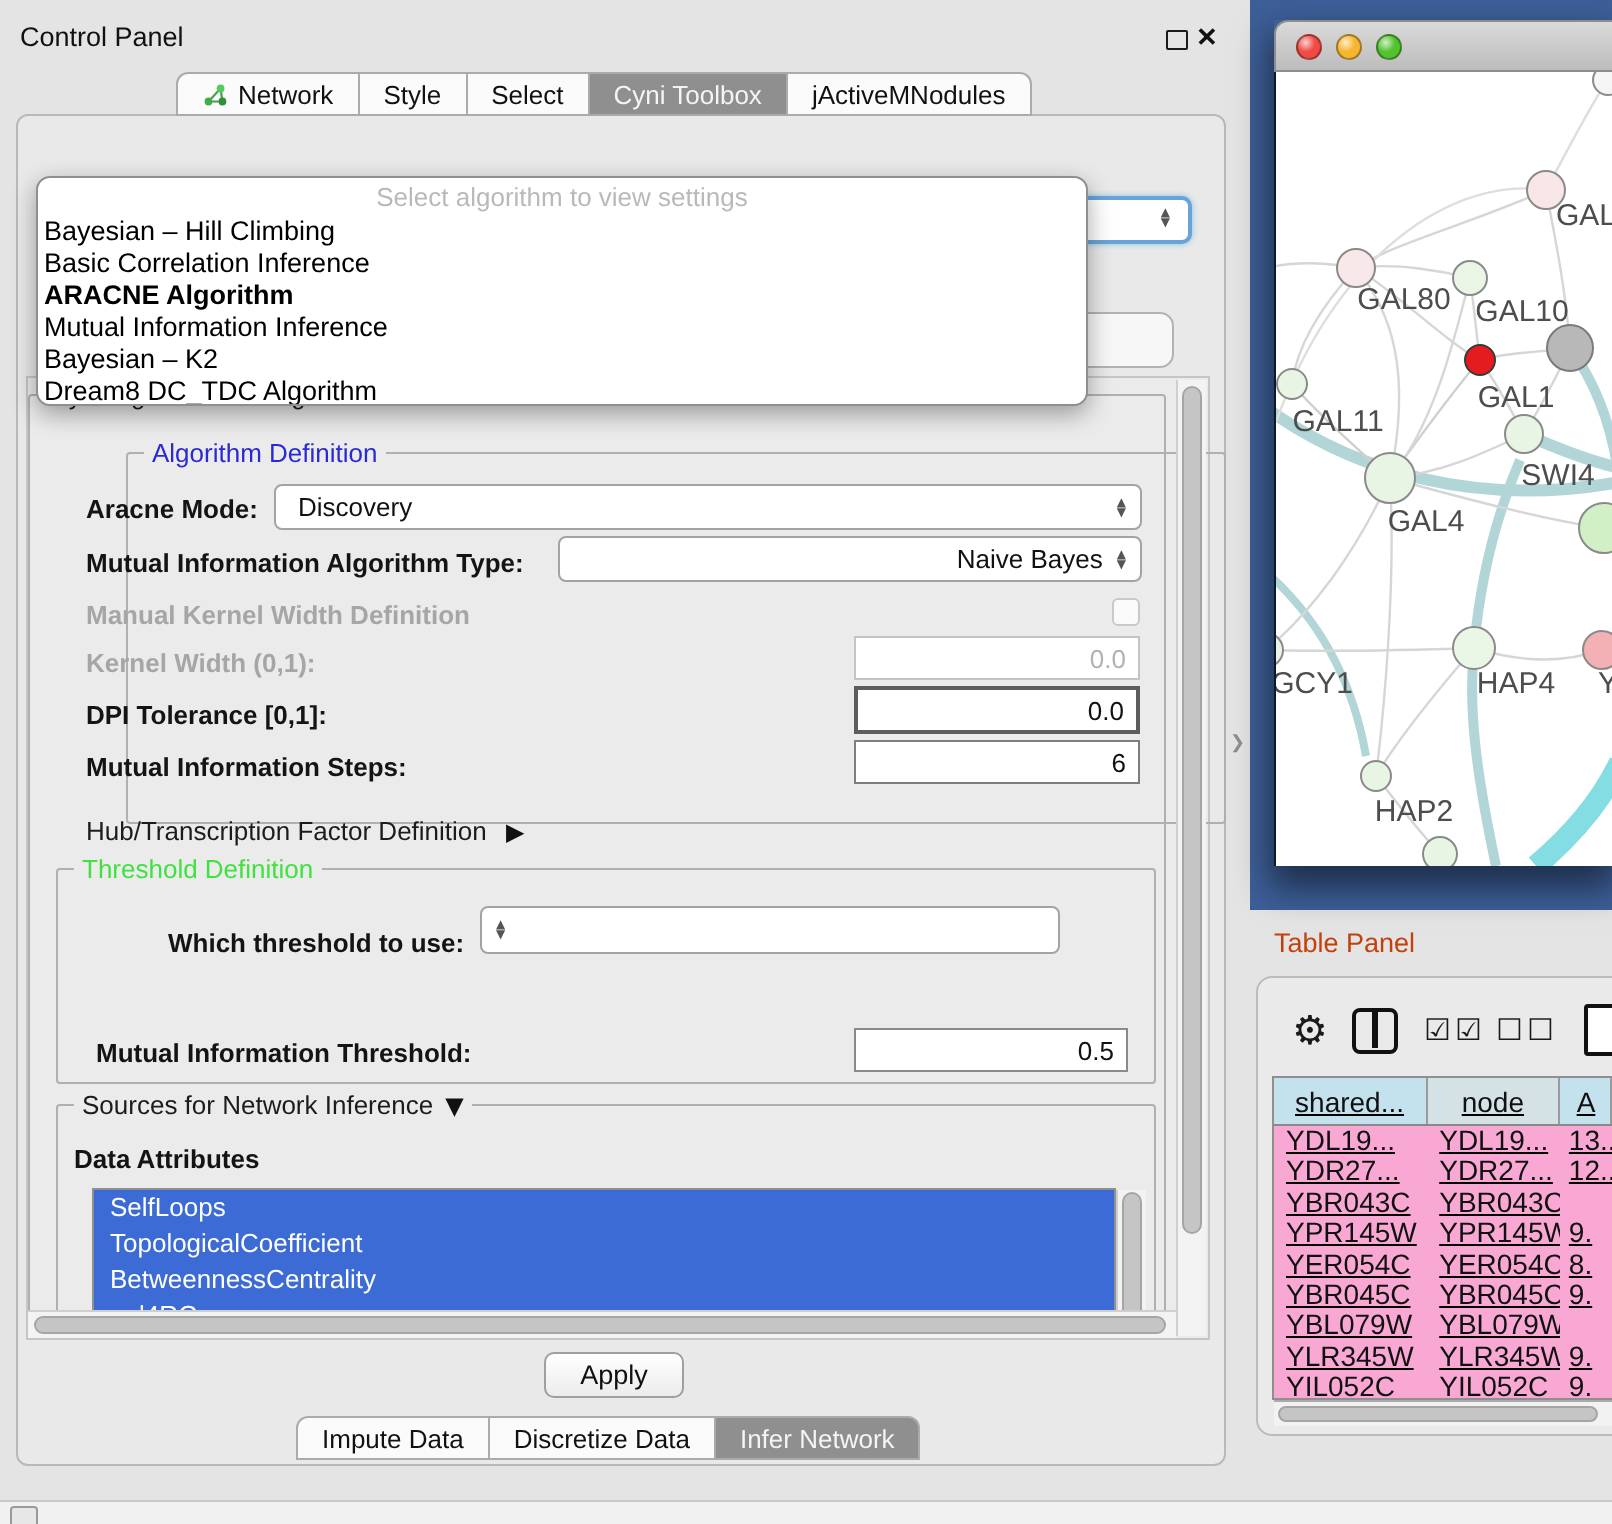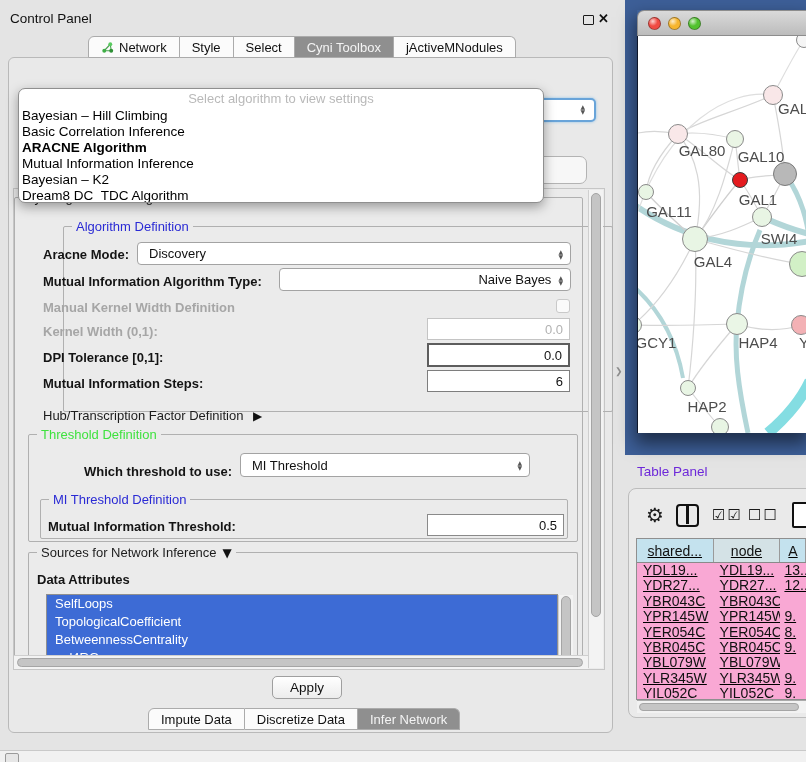--- a/index.html
+++ b/index.html
@@ -81,21 +81,21 @@
   .net-titlebar { position:absolute; left:0; top:0; width:169px; height:26px;
       background:linear-gradient(#dadada,#bcbcbc); border:1px solid #8d8d8d; border-right:none;
       border-radius:7px 0 0 0; display:flex; align-items:center; padding-left:10px; gap:7px; }
   .light { width:13px; height:13px; border-radius:50%; }
   .canvas { position:absolute; left:0; top:26px; width:169px; height:397px; background:#fff;
       border-left:1px solid #0f172a; overflow:hidden; }
   .node { position:absolute; border-radius:50%; border:1px solid #8a8a8a; }
   .nlabel { position:absolute; font-size:15px; color:#4d4d4d; white-space:nowrap;
       transform:translate(-50%,-50%); }
 
-  .tp-title { left:637px; top:464px; font-size:13.5px; color:#6d28d9;text-align:right; }
+  .tp-title { left:637px; top:464px; font-size:13.5px; color:#c2410c;text-align:right; }
   .tpanel { left:628px; top:488px; width:184px; height:230px; background:#eaeaea;
       border:1px solid #bcbcbc; border-radius:8px 0 0 8px; }
   .ticon { position:absolute; font-family:"DejaVu Sans",sans-serif; color:#1a1a1a; }
   .split-icon { left:676px; top:504px; width:23px; height:23px; border:2.5px solid #111;
       border-radius:4px; }
   .split-icon::after { content:""; position:absolute; left:8px; top:0; width:2.5px;
       height:18px; background:#111; }
   .doc-icon { left:792px; top:502px; width:20px; height:26px; border:2.5px solid #111;
       border-radius:2px; background:#fff; }
   .tbl { position:absolute; left:636px; top:538px; width:170px; height:162px;
@@ -206,28 +206,24 @@
   <div class="expander" style="left:43px;top:408px;">
     <span>Hub/Transcription Factor Definition</span>
     <span class="tri" style="margin-left:6px;">▶</span>
   </div>
 
   <div class="group" style="left:28px;top:434px;width:550px;height:108px;">
     <span class="gtitle green-t">Threshold Definition</span>
   </div>
   <div class="lbl" style="left:84px;top:464px;">Which threshold to use:</div>
   <div class="combo" style="left:240px;top:453px;width:290px;height:24px;">
-    <span class="val">MI Threshold</span>
     <span class="spin">
         <span>▲</span>
         <span>▼</span>
       </span>
-  </div>
-  <div class="group" style="left:40px;top:499px;width:528px;height:40px;">
-    <span class="gtitle blue-t">MI Threshold Definition</span>
   </div>
   <div class="lbl" style="left:48px;top:519px;">Mutual Information Threshold:</div>
   <div class="field" style="left:427px;top:514px;width:137px;height:22px;border:1px solid #8a8a8a;line-height:21px;">0.5</div>
 
   <div class="group" style="left:28px;top:552px;width:550px;height:112px;border-bottom:none;">
     <span class="gtitle black-t" style="display:flex;align-items:center;gap:6px;">
       <span>Sources for Network Inference</span>
         <span class="tri">▼</span>
     </span>
   </div>

